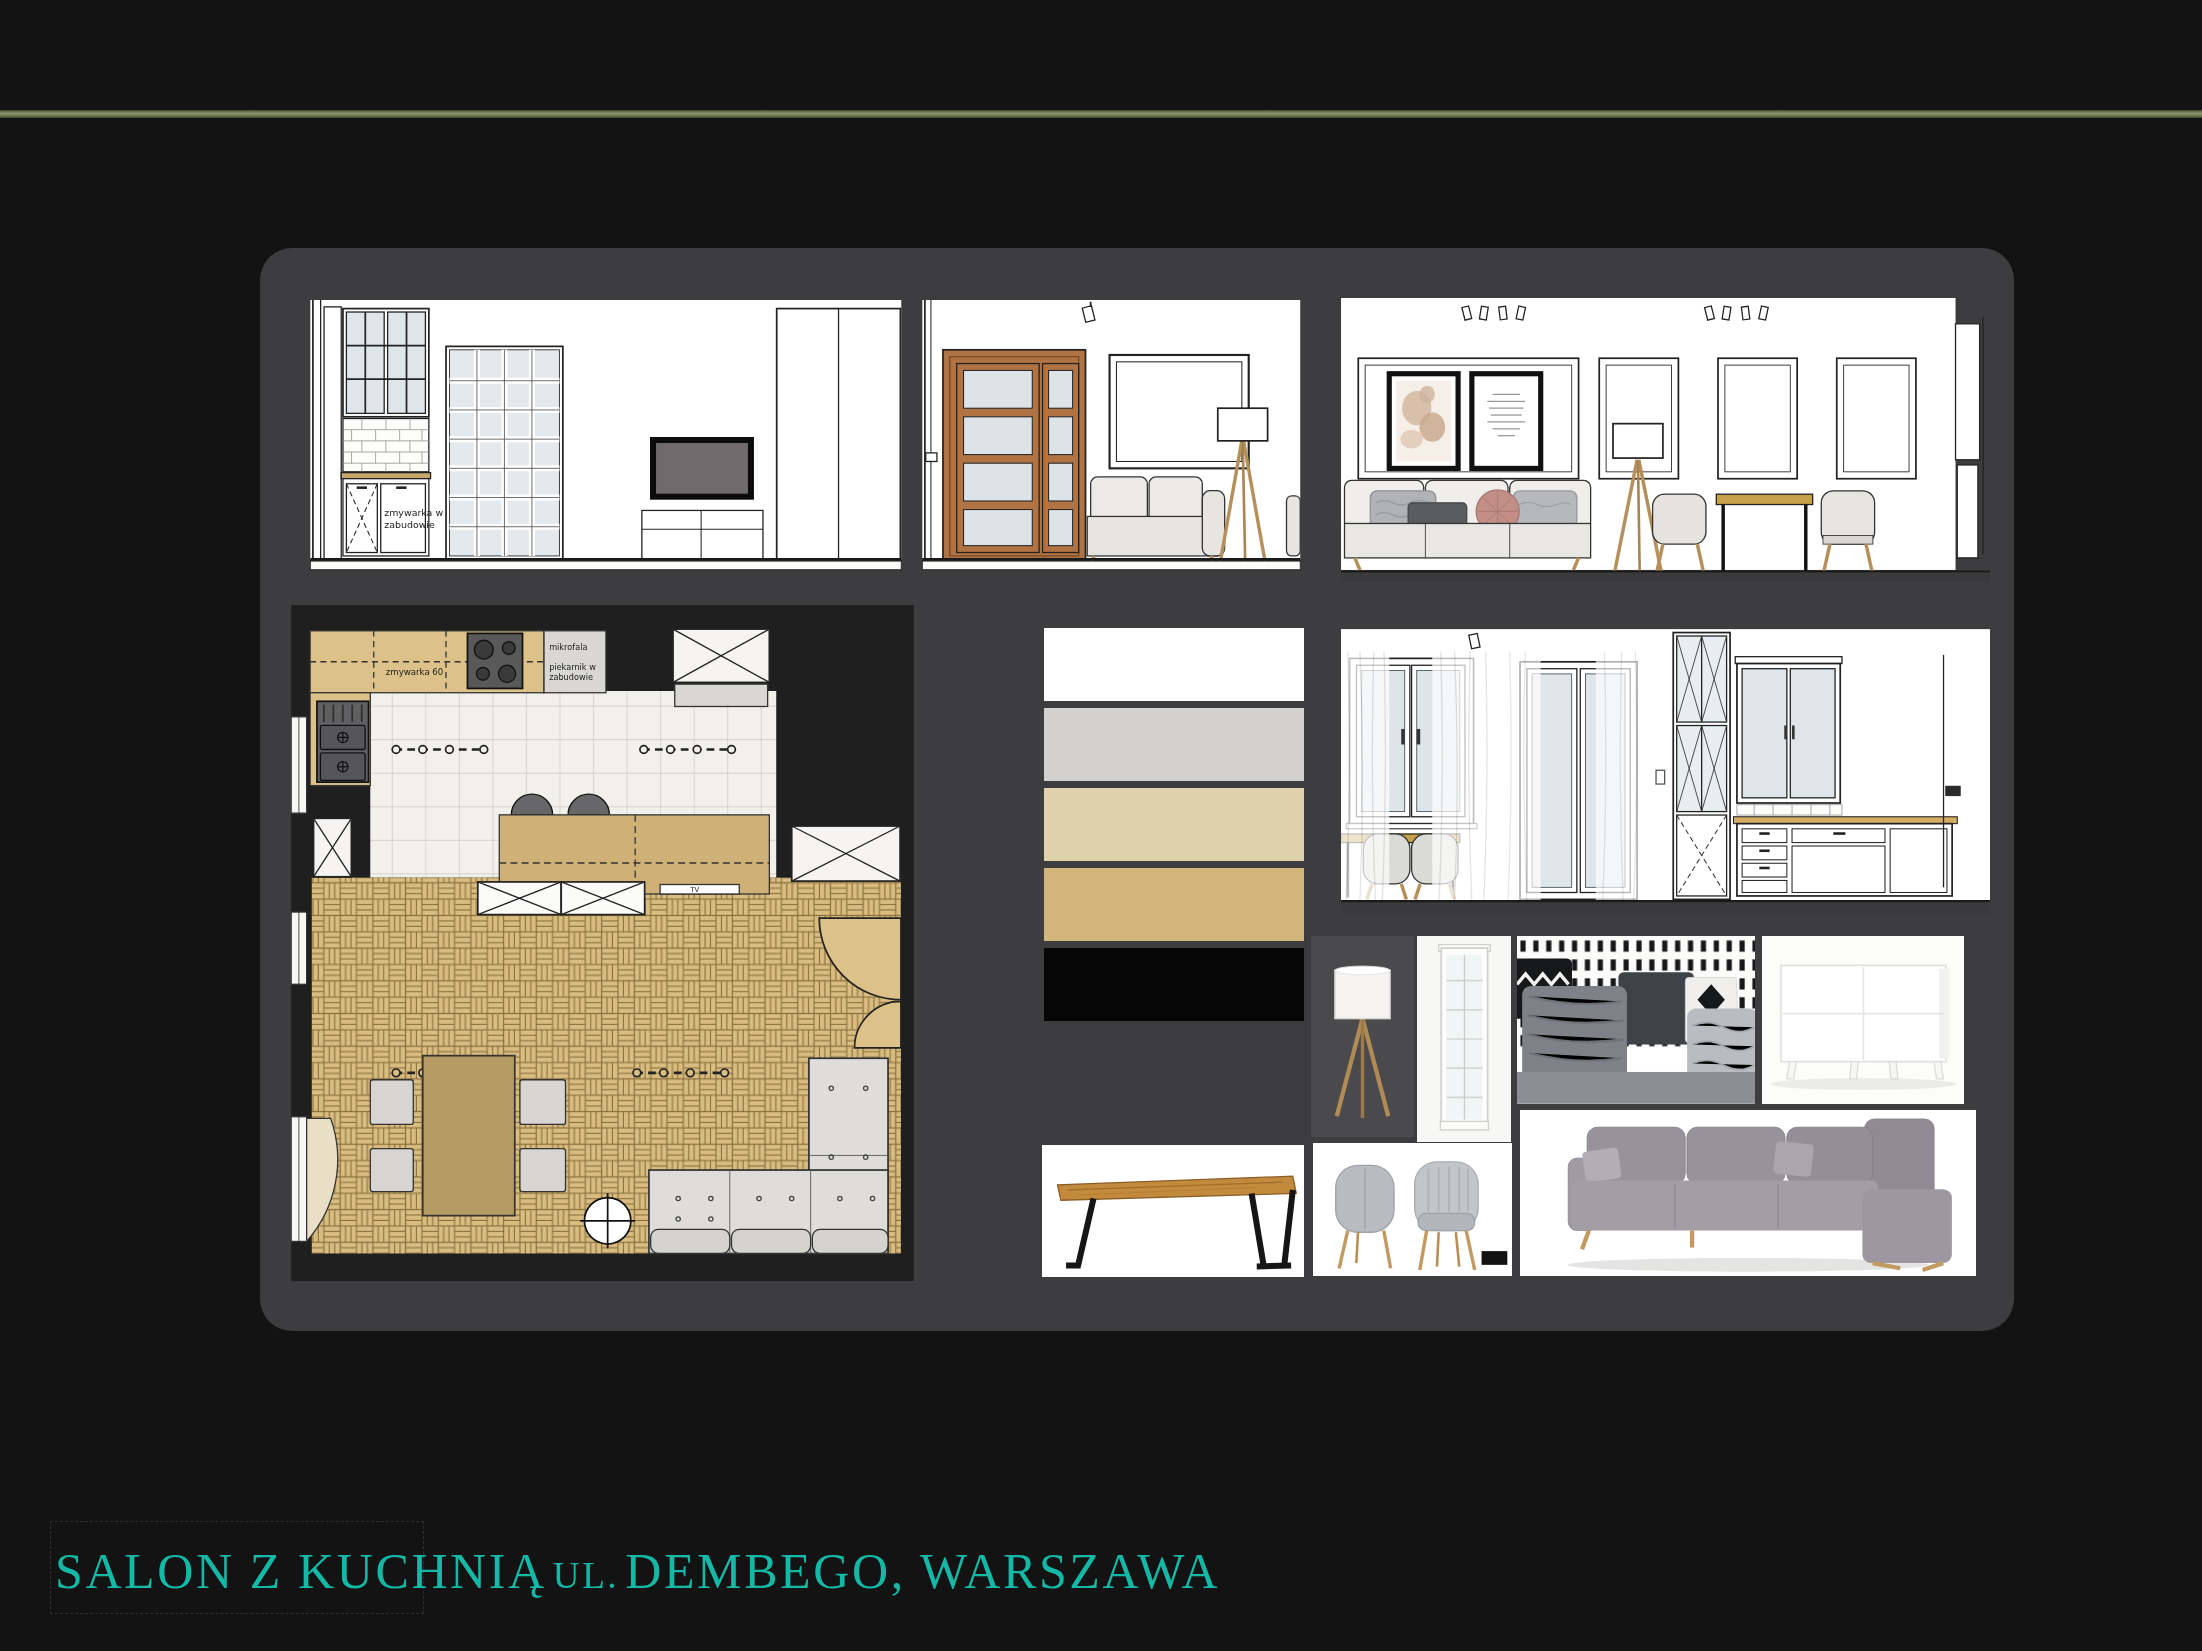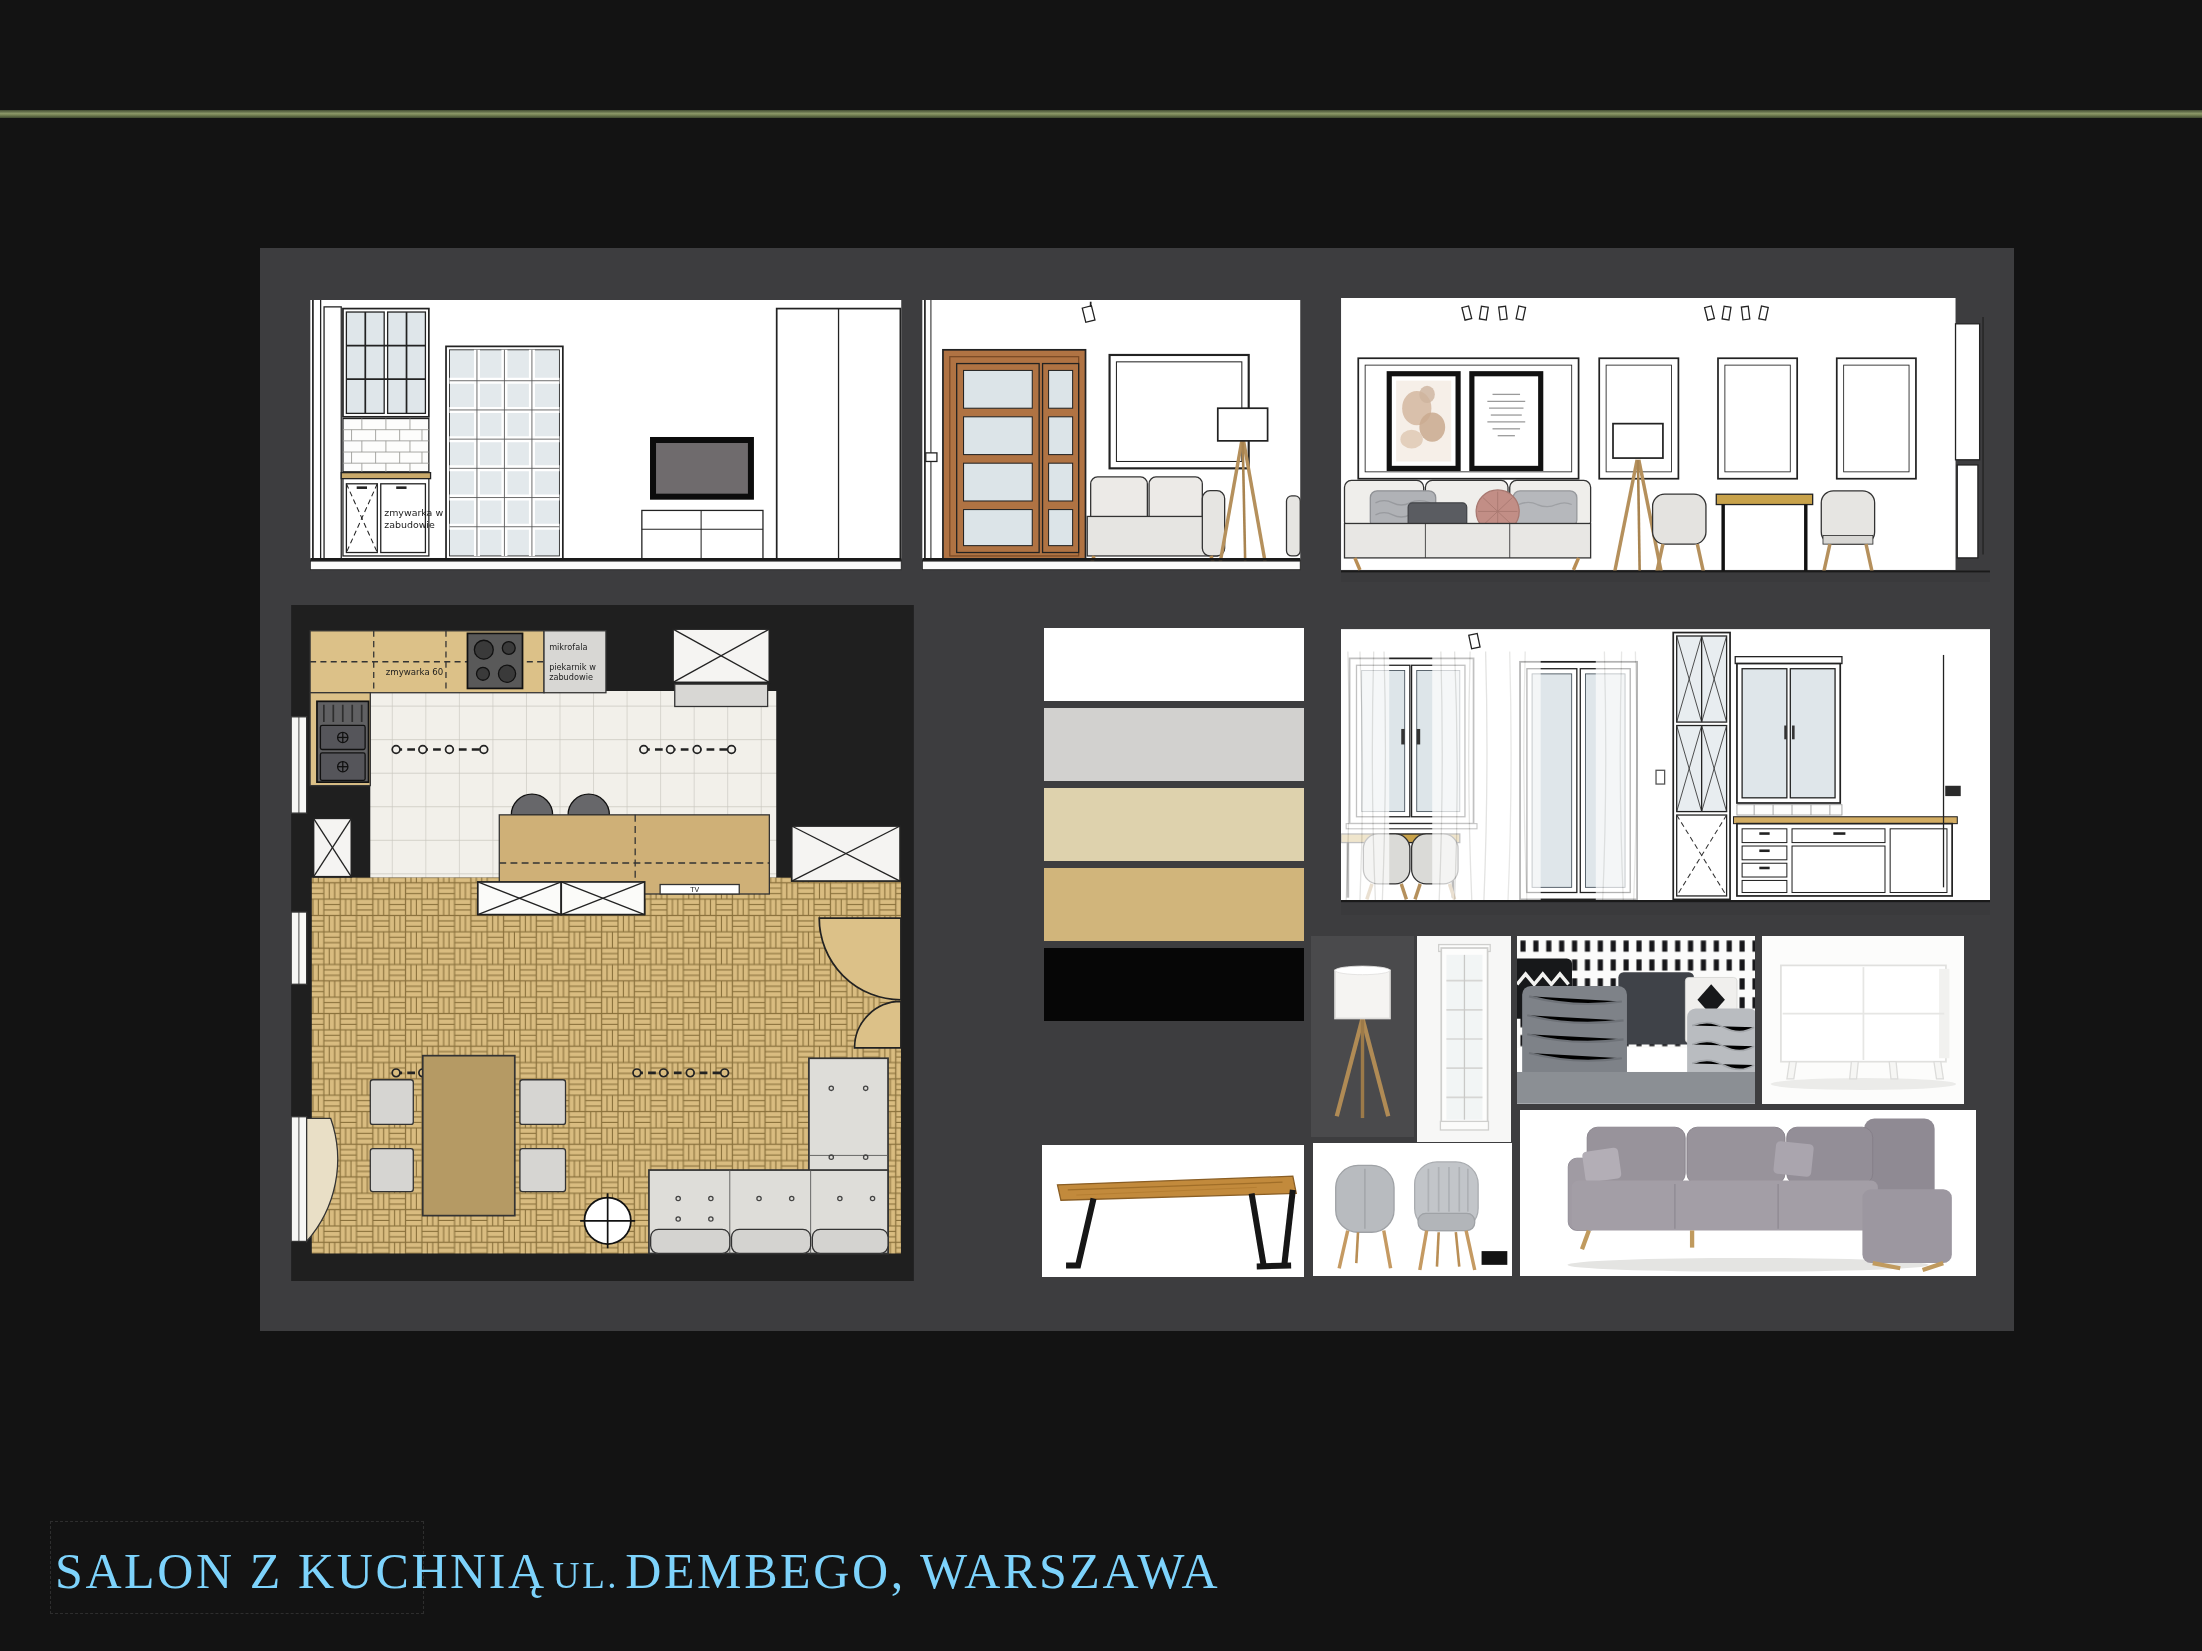--- a/index.html
+++ b/index.html
@@ -1,24 +1,24 @@
 <!DOCTYPE html>
 <html style="font-size:13.8px"><head>
 <meta charset="utf-8">
 <style>
   html,body{margin:0;padding:0;background:#131313;}
   body{width:2203px;height:1652px;position:relative;overflow:hidden;font-family:"DejaVu Sans",sans-serif;}
   .accent-line{position:absolute;left:0;top:110px;width:2203px;height:7.7px;
     background:linear-gradient(180deg,#424c32 0%,#8b9768 45%,#7a8657 60%,#3f4930 100%);}
-  .board{position:absolute;left:260px;top:248px;width:1754px;height:1083px;background:#3d3d3f;}
+  .board{position:absolute;left:260px;top:248px;width:1754px;height:1083px;background:#3d3d3f;border-radius:32px;}
   .abs{position:absolute;}
   .tile{position:absolute;overflow:hidden;}
   .palette{position:absolute;left:784px;top:380px;width:260px;}
   .swatch{width:260px;height:73px;margin-bottom:6.9px;}
-  .title-wrap{position:absolute;left:55px;top:1542px;color:#7dd3fc;
+  .title-wrap{position:absolute;left:55px;top:1542px;color:#14b8a6;
     font-family:"Liberation Serif",serif;letter-spacing:2.6px;white-space:nowrap;}
   .title-main{font-size:50px;}
   .title-small{font-size:37px;}
   .ghost-rect{position:absolute;left:50px;top:1521px;width:372px;height:91px;
     border:0.9px dashed #2e2e2e;}
   svg{display:block;}
   text{font-family:"DejaVu Sans",sans-serif;fill:#1c1c1c;}
 </style>
 </head>
 <body>

